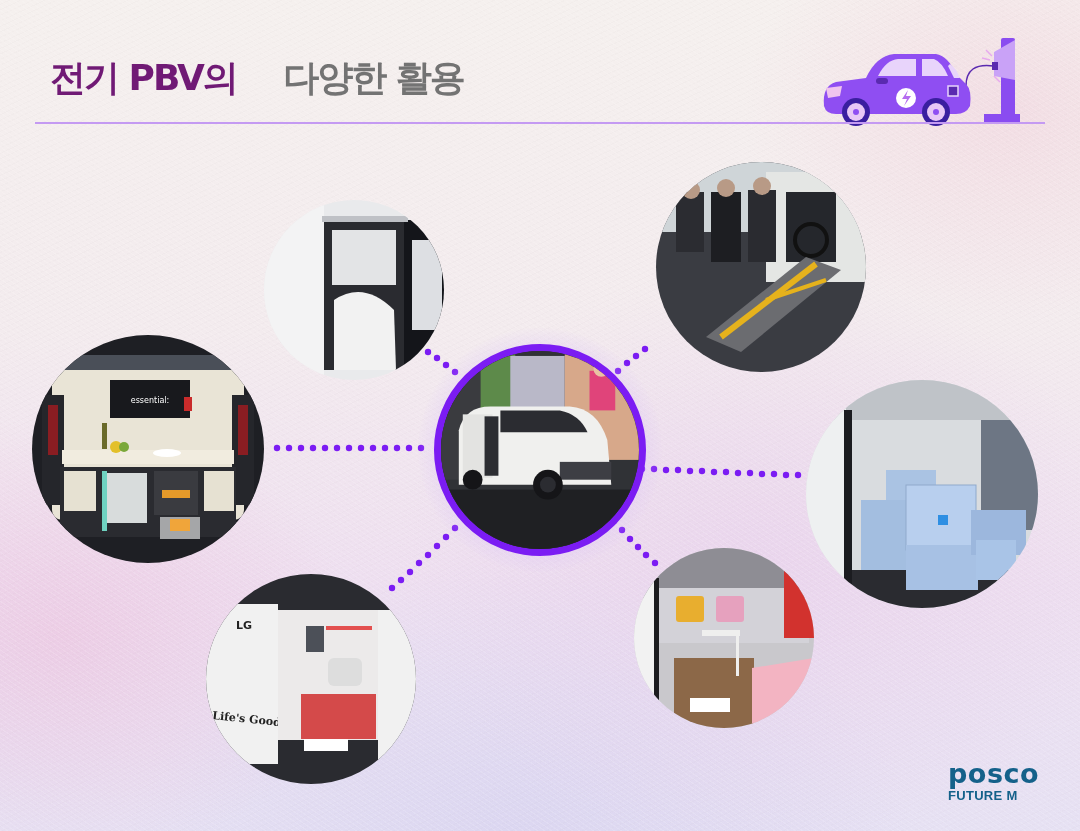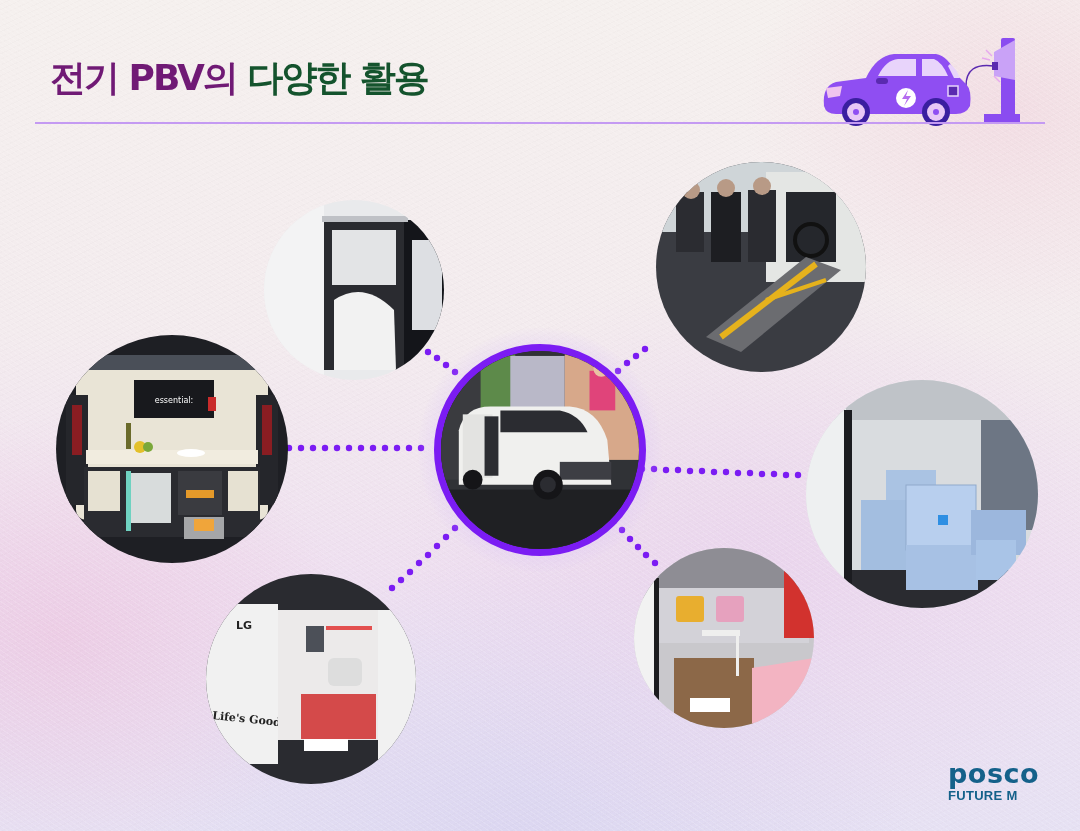--- a/index.html
+++ b/index.html
@@ -19,21 +19,21 @@
     background-image:
       repeating-linear-gradient(35deg, rgba(255,255,255,0.5) 0 1px, transparent 1px 4px),
       repeating-linear-gradient(-25deg, rgba(180,170,170,0.18) 0 1px, transparent 1px 5px);
   }
   .title {
     position:absolute; left:50px; top:56px;
     font-size:36px; font-weight:bold; letter-spacing:-2px; line-height:44px;
     white-space:nowrap;
   }
   .title .t-dark { color:#701a75; }
-  .title .t-accent { color:#14532d; }
+  .title .t-accent { color:#737373;margin-left:36px; }
   .rule {
     position:absolute; left:35px; top:122px; width:1010px; height:2px;
     background:#c49af2;
   }
   .car-illus { position:absolute; left:816px; top:26px; width:236px; height:106px; }
 
   .dots { position:absolute; left:0; top:0; width:1080px; height:831px; }
 
   .photo {
     position:absolute; border-radius:50%; overflow:hidden;
@@ -182,21 +182,21 @@
     <rect x="92" y="28" width="28" height="72" fill="#2a2b30"></rect>
     <circle cx="35" cy="28" r="9" fill="#b89a86"></circle>
     <circle cx="70" cy="26" r="9" fill="#b89a86"></circle>
     <circle cx="106" cy="24" r="9" fill="#b89a86"></circle>
     <path d="M50 175 L150 95 L185 108 L85 190 Z" fill="#6b6c70"></path>
     <path d="M65 175 L160 102" stroke="#e6b21c" stroke-width="6"></path>
     <path d="M110 138 L170 118" stroke="#e6b21c" stroke-width="4"></path>
   </svg>
 </div>
 
-<div class="photo" style="left:56px;top:335px;width:232px;height:228px;">
+<div class="photo" style="left:32px;top:335px;width:232px;height:228px;">
   <svg class="scene" viewBox="0 0 232 228" preserveAspectRatio="none">
     <rect width="232" height="228" fill="#1e1f24"></rect>
     <rect x="0" y="20" width="232" height="20" fill="#4a4f58"></rect>
     <rect x="20" y="35" width="192" height="150" fill="#e9e4d6" rx="10"></rect>
     <rect x="10" y="60" width="22" height="110" fill="#25262b"></rect>
     <rect x="200" y="60" width="22" height="110" fill="#25262b"></rect>
     <rect x="16" y="70" width="10" height="50" fill="#8a1d22"></rect>
     <rect x="206" y="70" width="10" height="50" fill="#8a1d22"></rect>
     <rect x="78" y="45" width="80" height="38" fill="#18191d"></rect>
     <text x="118" y="68" font-size="8" fill="#fff" text-anchor="middle" font-family="DejaVu Sans, sans-serif">essential:</text>

